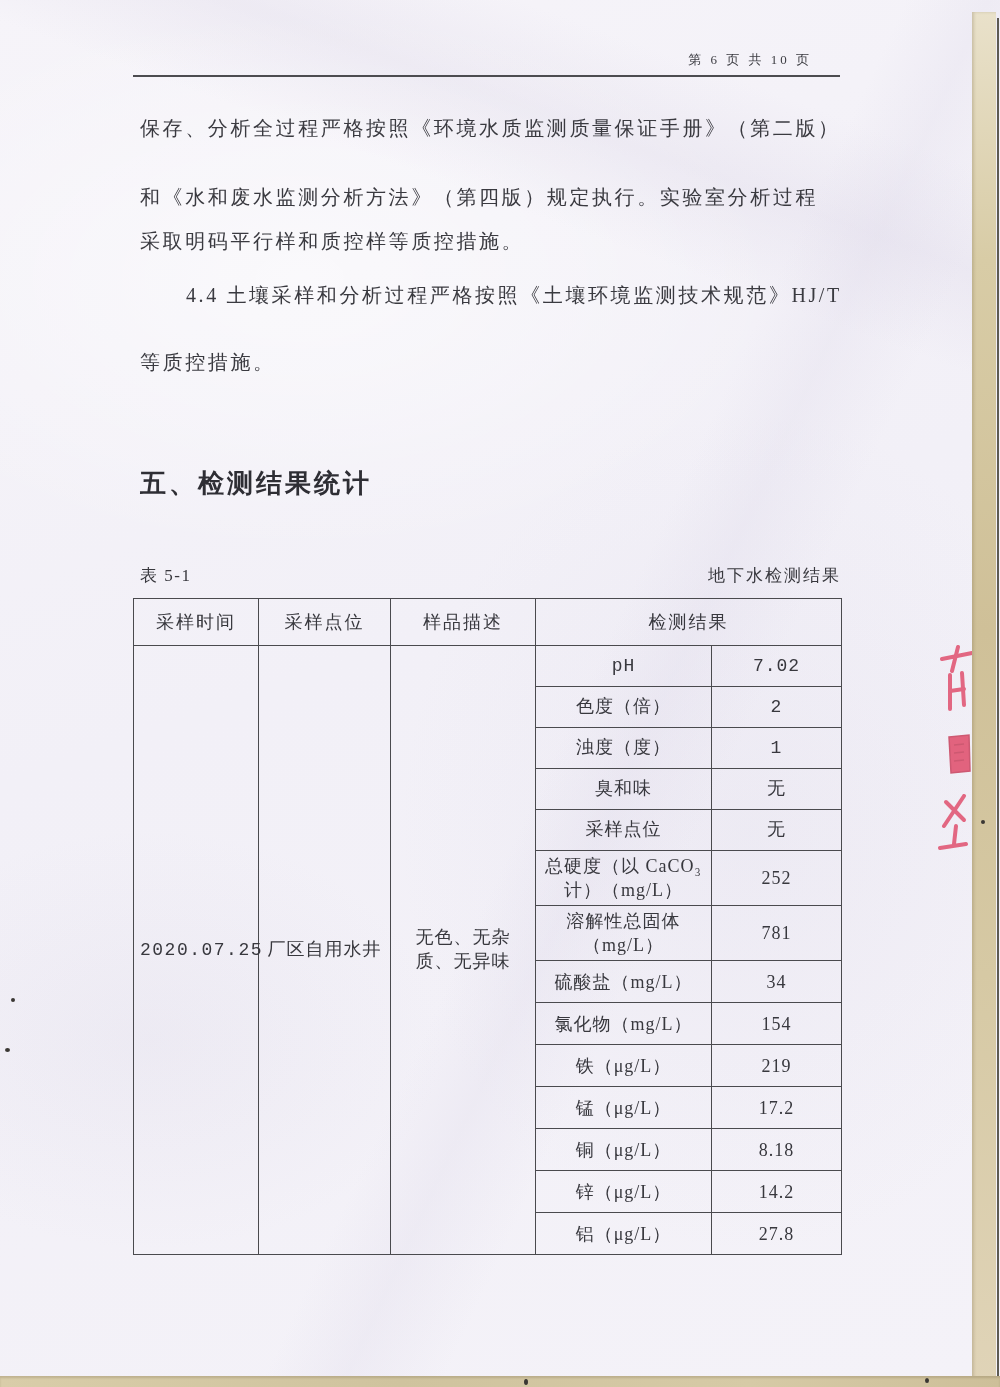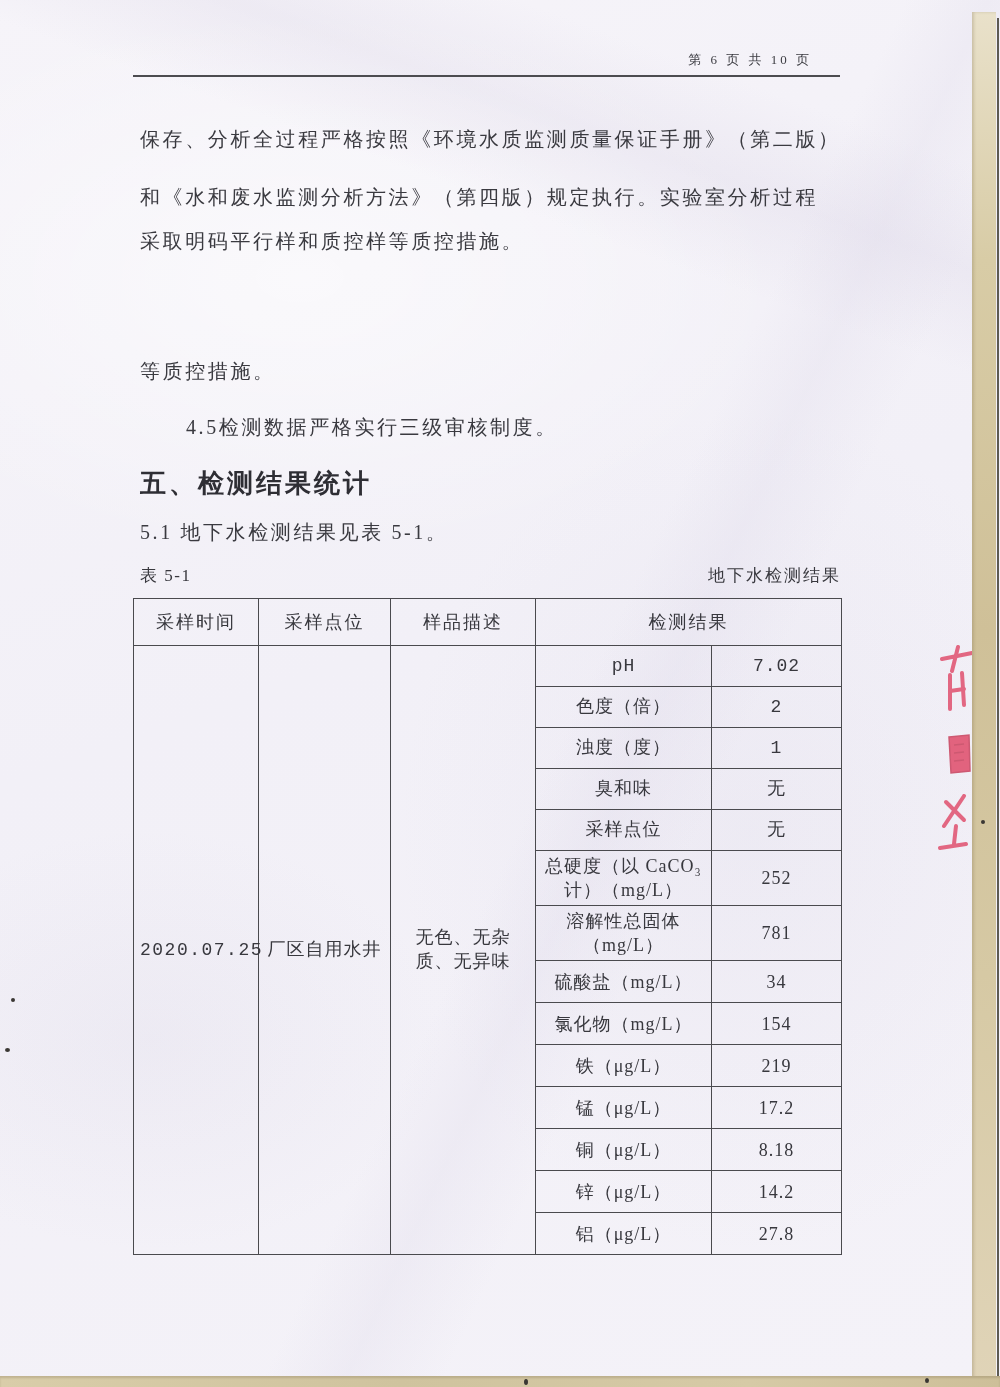--- a/index.html
+++ b/index.html
@@ -89,31 +89,30 @@
 </style>
 </head>
 <body>
 
 <div class="page">
   <div class="wrinkle"></div>
 
   <div class="pageno">第 6 页 共 10 页</div>
   <div class="header-rule"></div>
 
-  <div class="bodyline" style="top:127px">保存、分析全过程严格按照《环境水质监测质量保证手册》（第二版）</div>
+  <div class="bodyline" style="top:116px">保存、分析全过程严格按照《环境水质监测质量保证手册》（第二版）</div>
   <div class="bodyline" style="top:185px">和《水和废水监测分析方法》（第四版）规定执行。实验室分析过程</div>
   <div class="bodyline" style="top:229px">采取明码平行样和质控样等质控措施。</div>
 
-  <div class="bodyline" style="top:359px">等质控措施。</div>
-
-  <div class="bodyline indent" style="top:415px">4.5检测数据严格实行三级审核制度。</div>
+  <div class="bodyline indent" style="top:283px">4.4 土壤采样和分析过程严格按照《土壤环境监测技术规范》HJ/T</div>
+  <div class="bodyline" style="top:350px">等质控措施。</div>
+
 
   <div class="section-heading">五、检测结果统计</div>
 
-  <div class="bodyline" style="top:520px">5.1 地下水检测结果见表 5-1。</div>
 
   <div class="table-caption">
     <span class="cap-title">地下水检测结果</span>
     <span class="cap-label">表 5-1</span>
   </div>
 
   <table class="results">
     <colgroup>
       <col style="width:125px">
         <col style="width:132px">

